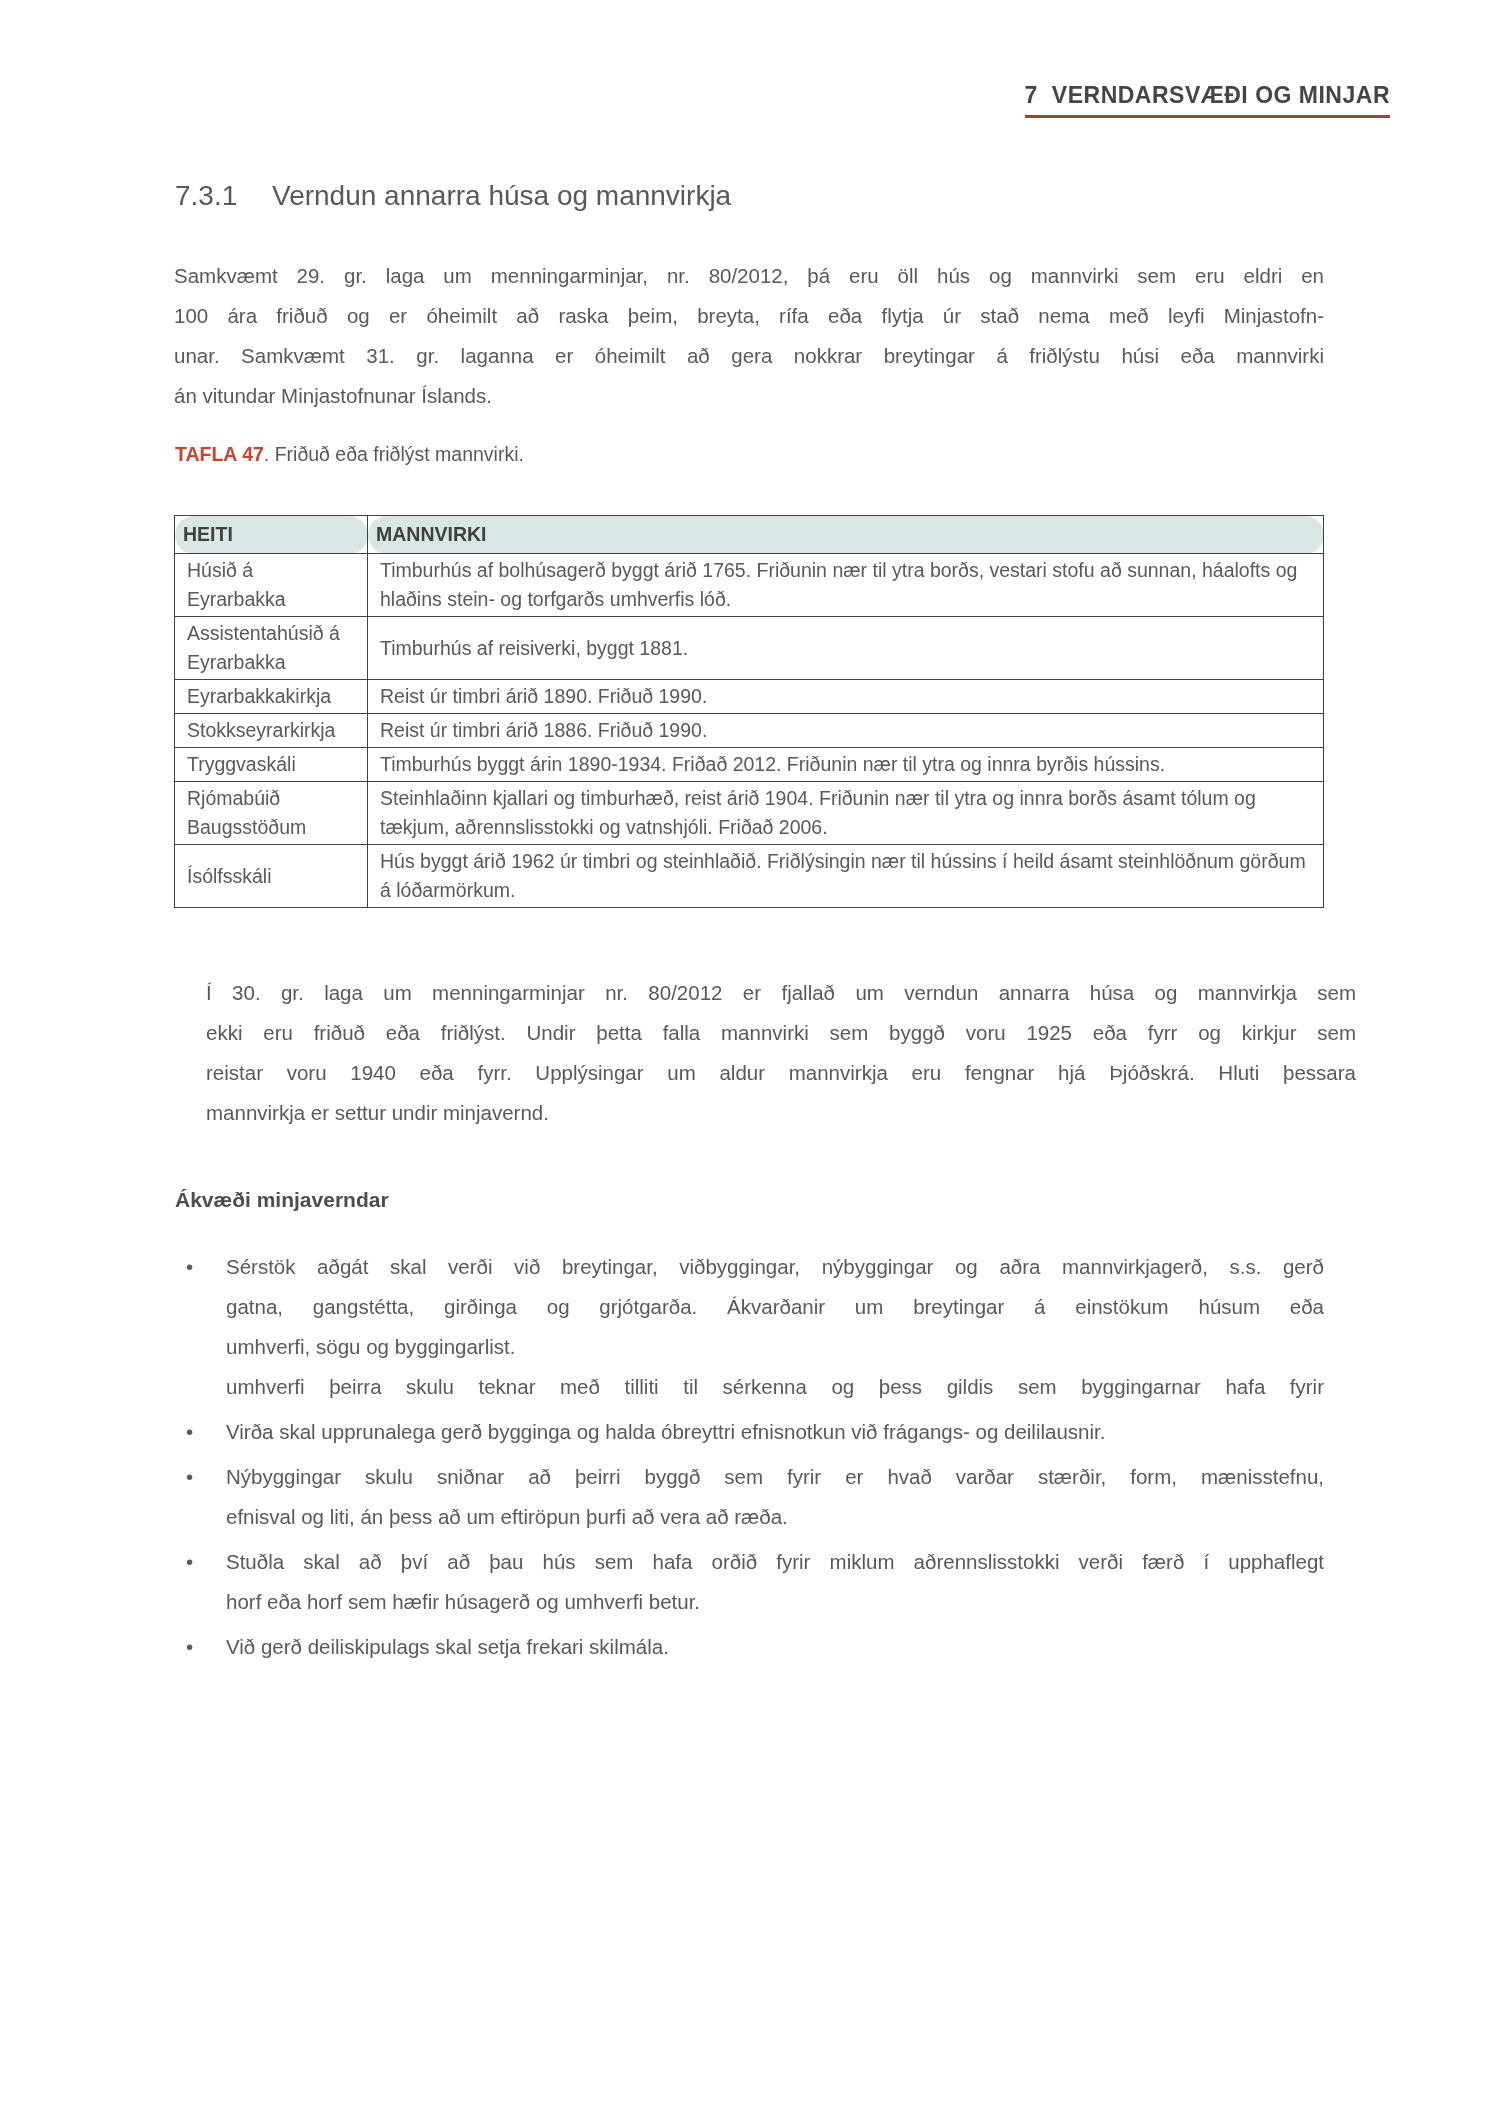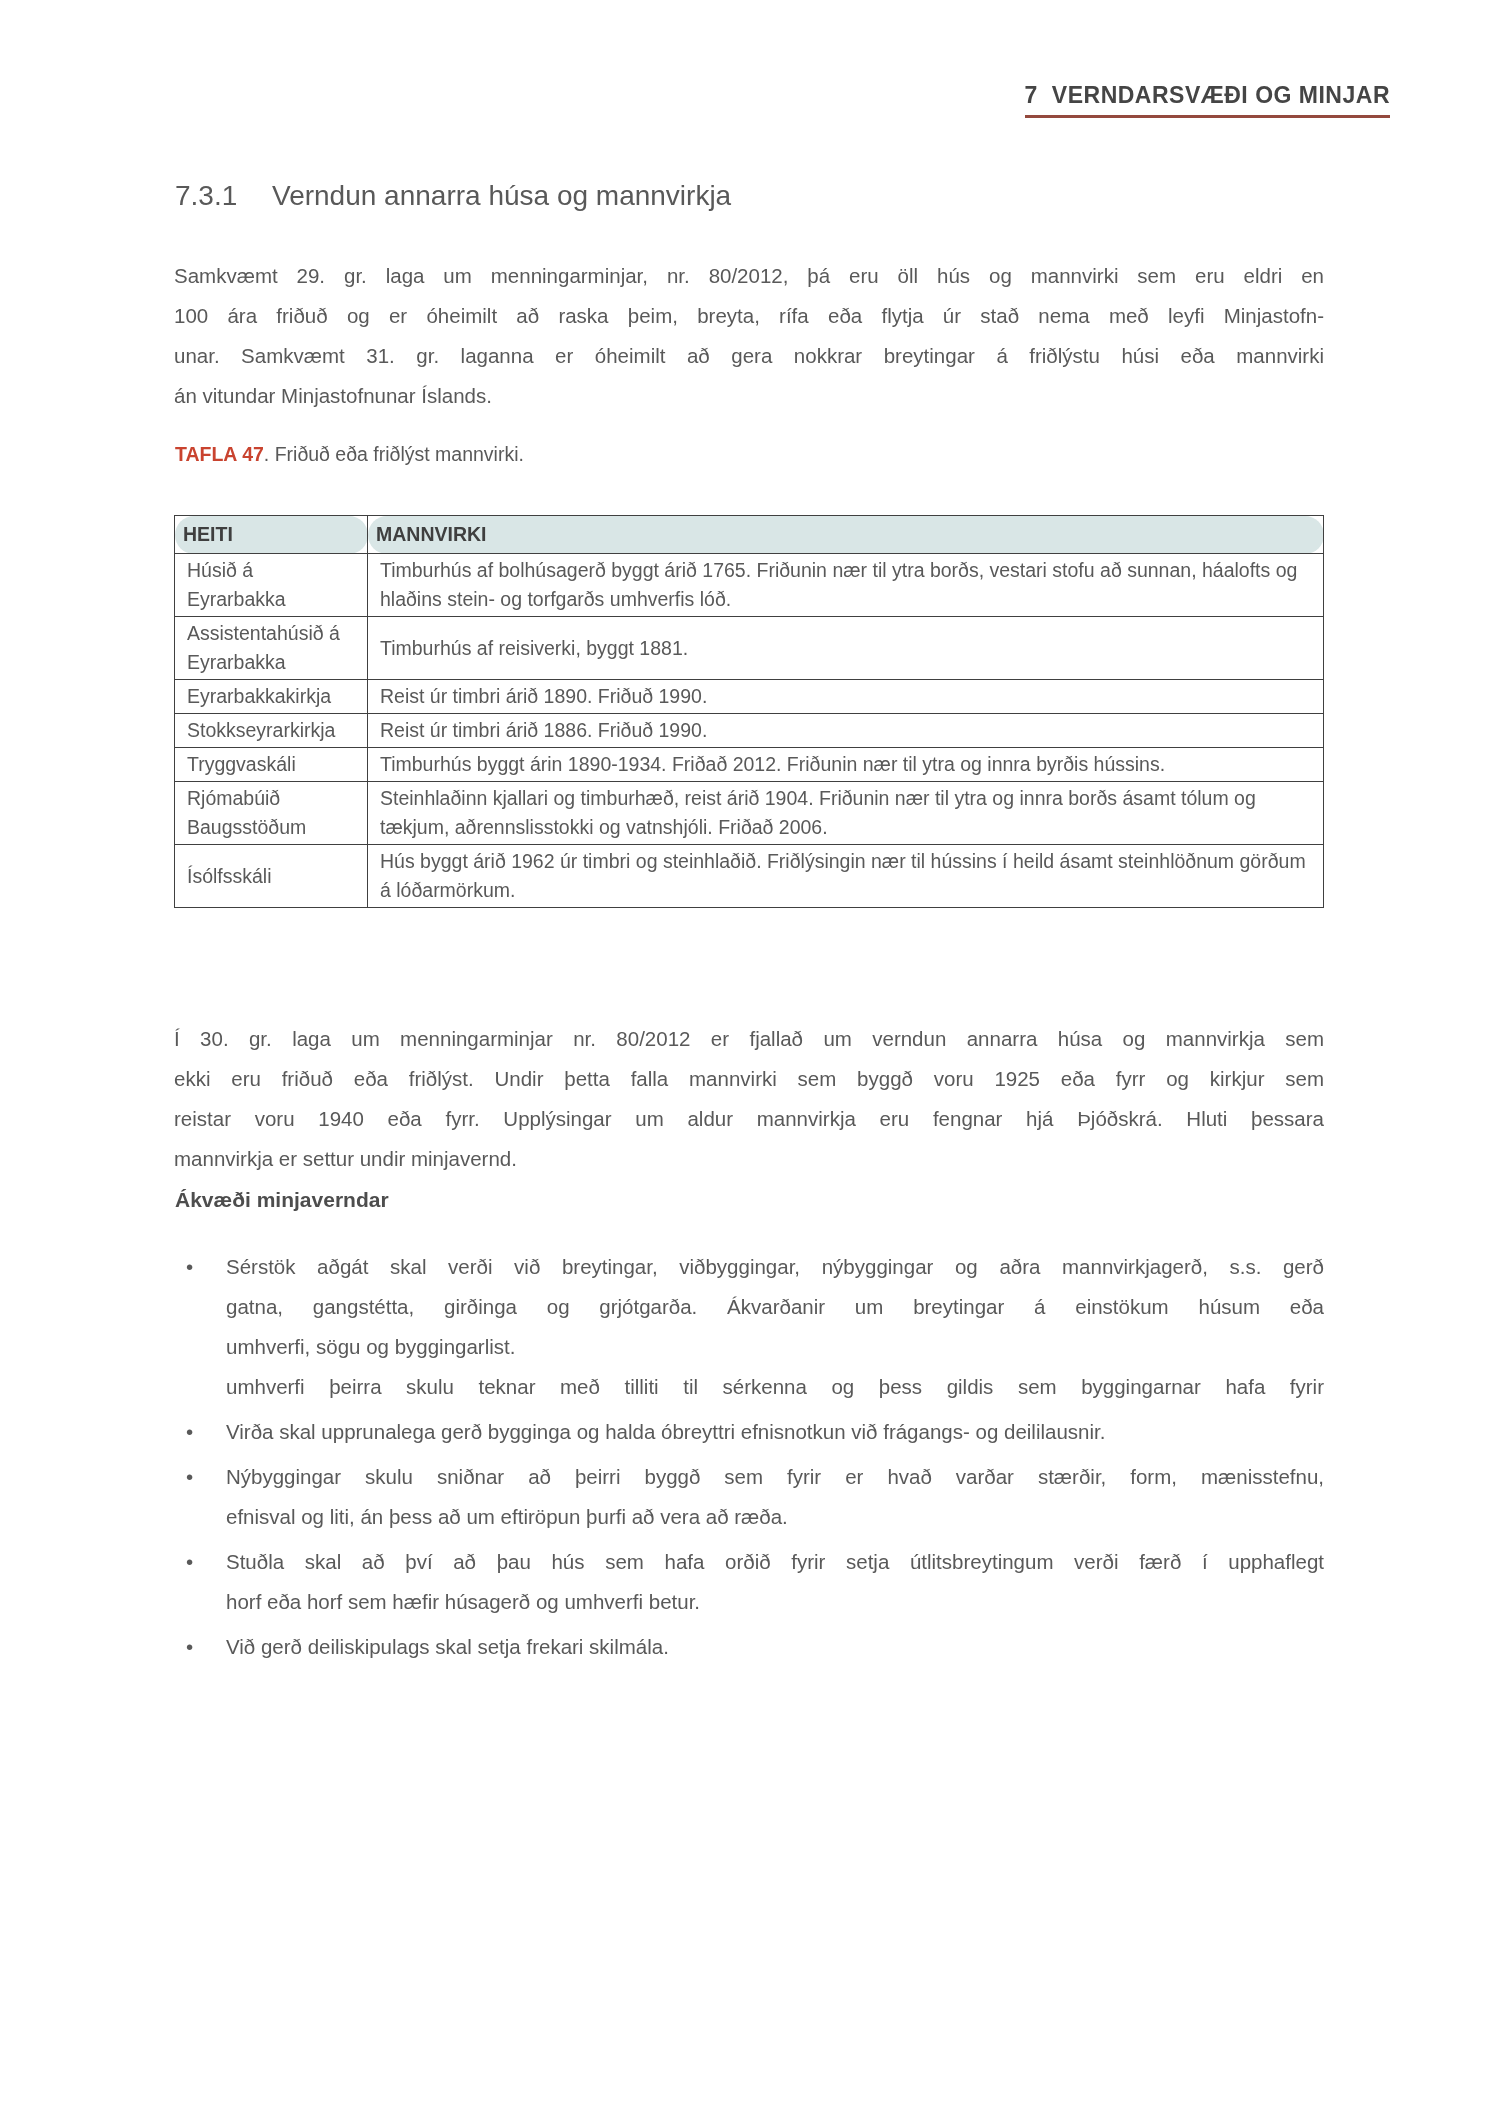--- a/index.html
+++ b/index.html
@@ -43,21 +43,21 @@
   }
   .section-heading .sec-num { display: inline-block; width: 97px; }
 
   .content { position: absolute; left: 174px; width: 1150px; }
 
   .body-par { font-size: 20.5px; line-height: 40px; color: #595959; }
   .line { width: 100%; }
   .j { text-align: justify; text-align-last: justify; }
 
   .p1 { top: 256px; }
-  .p2 { top: 1019px; }
+  .p2 { top: 973px; margin-left: 32px; }
 
   
   .caption {
     position: absolute;
     top: 443px;
     left: 175px;
     font-size: 19.5px;
     color: #595959;
   }
   .caption .lbl { color: #c9432f; font-weight: bold; }
@@ -220,21 +220,21 @@
     </div>
 
     <div class="bullet-item">
       <span class="marker">•</span>
       <div class="line j">Nýbyggingar skulu sniðnar að þeirri byggð sem fyrir er hvað varðar stærðir, form, mænisstefnu,</div>
       <div class="line">efnisval og liti, án þess að um eftiröpun þurfi að vera að ræða.</div>
     </div>
 
     <div class="bullet-item">
       <span class="marker">•</span>
-      <div class="line j">Stuðla skal að því að þau hús sem hafa orðið fyrir setja útlitsbreytingum verði færð í upphaflegt</div>
+      <div class="line j">Stuðla skal að því að þau hús sem hafa orðið fyrir miklum aðrennslisstokki verði færð í upphaflegt</div>
       <div class="line">horf eða horf sem hæfir húsagerð og umhverfi betur.</div>
     </div>
 
     <div class="bullet-item">
       <span class="marker">•</span>
       <div class="line">Við gerð deiliskipulags skal setja frekari skilmála.</div>
     </div>
 
   </div>
 

